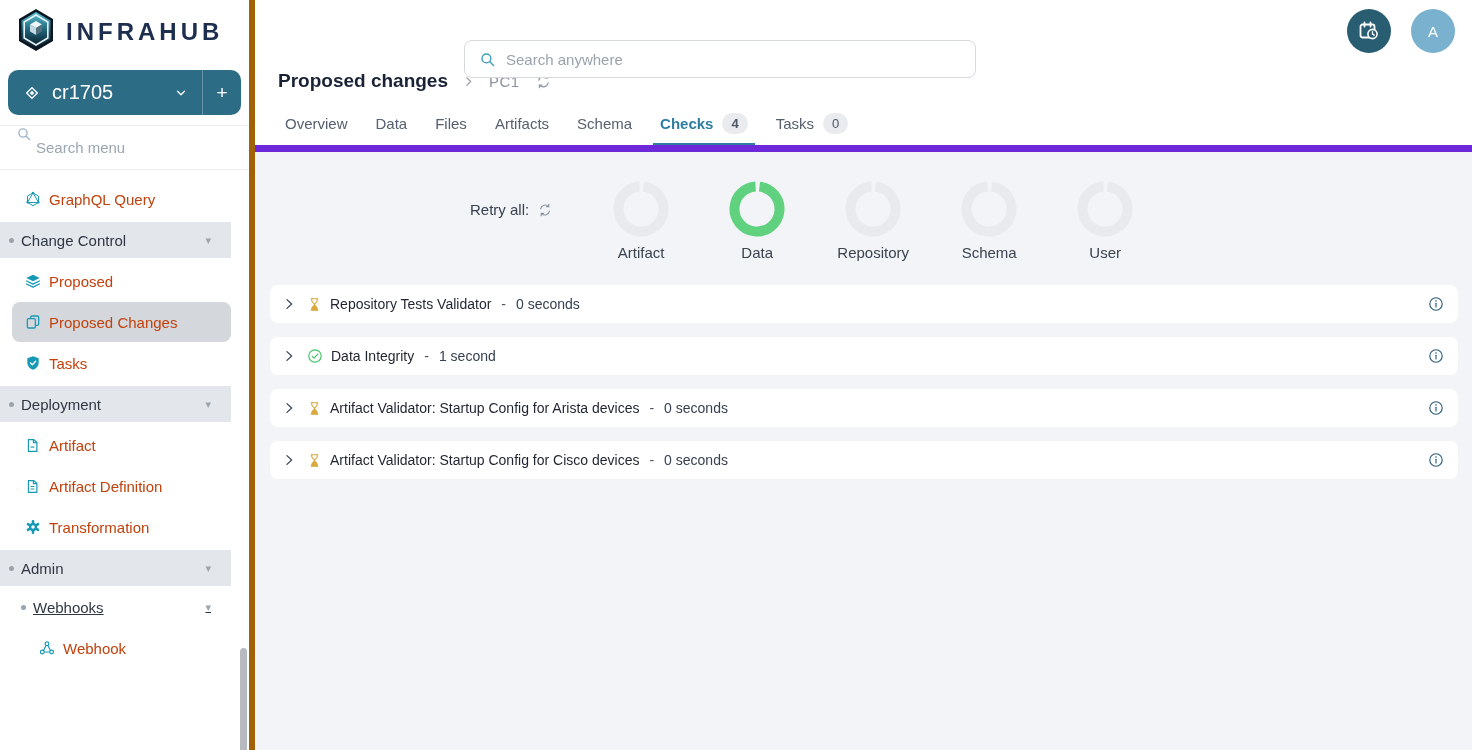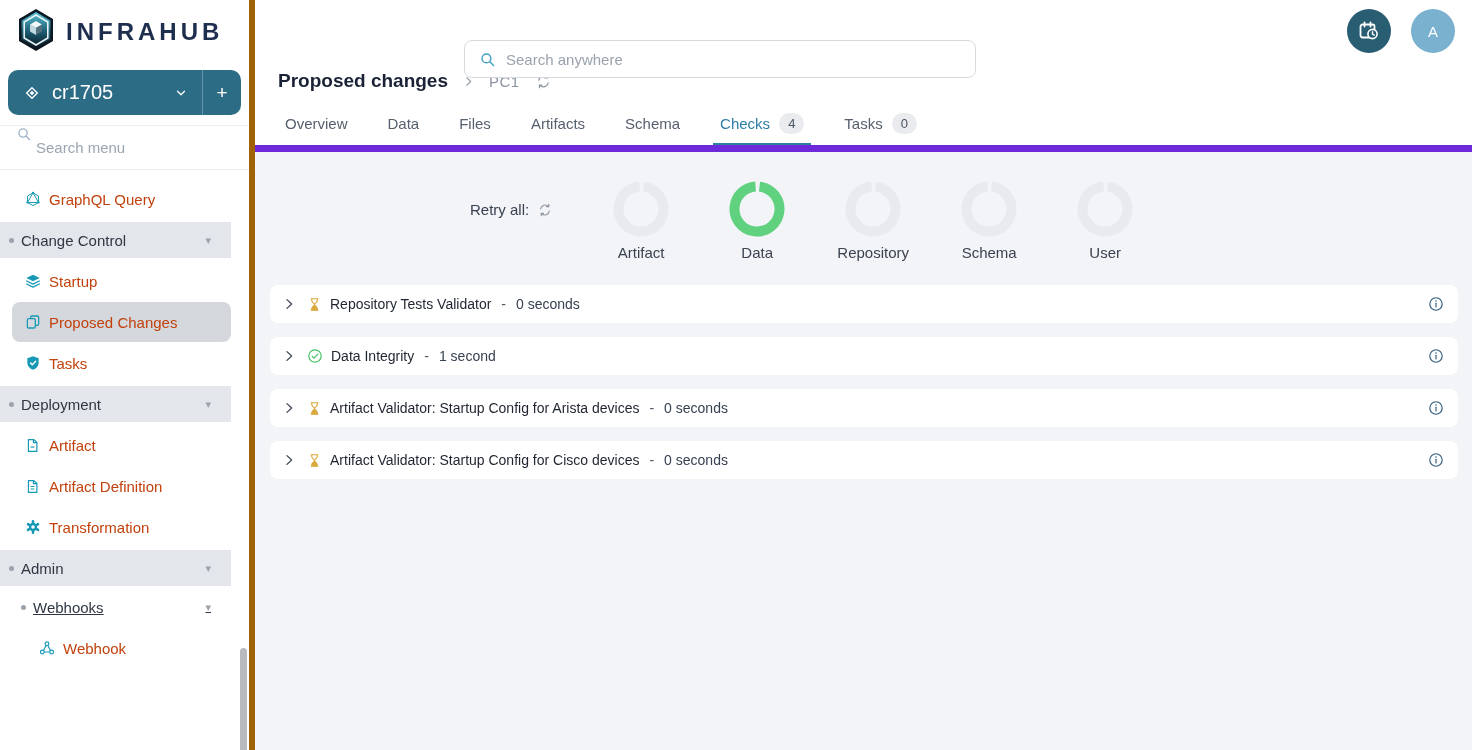--- a/index.html
+++ b/index.html
@@ -54,24 +54,24 @@
   .avatar { width:44px; height:44px; border-radius:50%; background:#79b1cf; color:#fff; font-size:15px;
             display:flex; align-items:center; justify-content:center; cursor:pointer; }
 
   .page-head { padding:0 0 0 23px; }
   .breadcrumb { display:flex; align-items:center; gap:14px; height:38px; }
   .bc-title { font-size:19px; font-weight:700; color:#1a2336; }
   .bc-sep { display:flex; }
   .bc-current { font-size:15px; color:#8b94a1; letter-spacing:.5px; }
   .bc-refresh { background:none; border:none; cursor:pointer; display:flex; margin-left:2px; }
 
-  .tabbar { display:flex; gap:26px; margin-top:4px; height:41px;text-align:right; }
+  .tabbar { display:flex; gap:14px; margin-top:4px; height:41px;text-align:right; }
   .tab { display:flex; align-items:center; gap:9px; padding:0 7px; font-size:15px; color:#56606e;
          cursor:pointer; border-bottom:2px solid transparent; }
-  .tab.active { color:#2e7da3; border-bottom-color:#2e7da3; }
+  .tab.active { color:#2e7da3; border-bottom-color:#2e7da3;font-weight:bold; }
   .badge { background:#e9ebee; border-radius:999px; padding:3px 9px; font-size:13px; color:#4b5563; }
 
   .content { flex:1; background:#f2f4f7; border-top:7px solid #6d28d9; padding:0 14px 0 15px; }
   .retry-row { display:flex; align-items:flex-start; padding-top:29px; }
   .retry-left { display:flex; align-items:center; gap:9px; margin-top:20px; margin-left:200px; }
   .retry-label { font-size:15px; color:#374151; }
   .icon-btn { background:none; border:none; cursor:pointer; display:flex; padding:0; }
   .rings { display:flex; margin-left:31px; }
   .ring-block { width:116px; display:flex; flex-direction:column; align-items:center; cursor:pointer; }
   .ring-label { font-size:15px; color:#3b4350; margin-top:7px; }
@@ -163,21 +163,21 @@
           <span class="tri">▾</span>
         </div>
         <div class="m-item  ">
           <span class="m-icon">
             <svg width="16" height="16" viewBox="0 0 24 24">
               <path d="M12 2.5 22 7.5 12 12.5 2 7.5Z" fill="#1799b5"></path>
               <path d="M2.5 12l9.5 4.8L21.5 12" fill="none" stroke="#1799b5" stroke-width="2" stroke-linecap="round" stroke-linejoin="round"></path>
               <path d="M2.5 16.5l9.5 4.8 9.5-4.8" fill="none" stroke="#1799b5" stroke-width="2" stroke-linecap="round" stroke-linejoin="round"></path>
             </svg>
           </span>
-          <span>Startup</span>
+          <span>Proposed</span>
         </div>
         <div class="m-item selected ">
           <span class="m-icon">
             <svg width="16" height="16" viewBox="0 0 24 24" fill="none" stroke="#1799b5" stroke-width="1.9">
               <rect x="8.5" y="3" width="12" height="14" rx="2"></rect>
               <rect x="3.5" y="7" width="12" height="14" rx="2" fill="#d4d8dd"></rect>
             </svg>
           </span>
           <span>Proposed Changes</span>
         </div>

